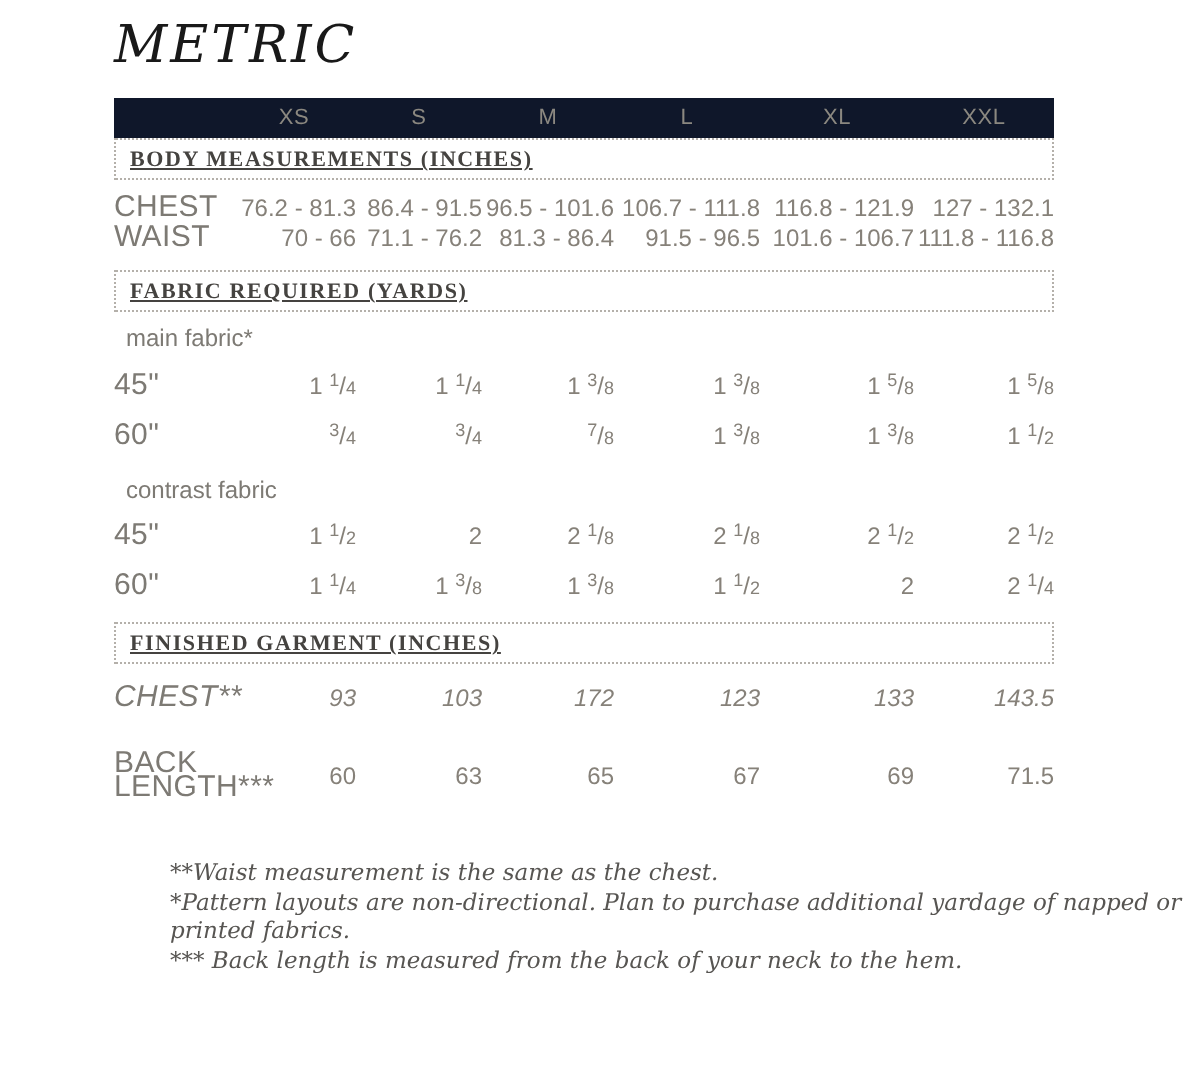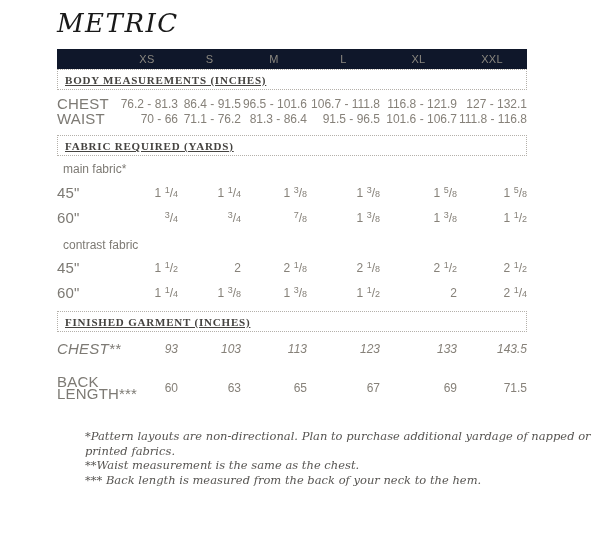--- a/index.html
+++ b/index.html
@@ -191,36 +191,36 @@
       <div class="cell">2</div>
       <div class="cell">2 <span class="fnum">1</span>/<span class="fden">4</span></div>
     </div>
 
     <div class="section-box mt11">FINISHED GARMENT (INCHES)</div>
 
     <div class="grid-row finished-chest-row">
       <div class="row-label">CHEST**</div>
       <div class="cell">93</div>
       <div class="cell">103</div>
-      <div class="cell">113</div>
+      <div class="cell">172</div>
       <div class="cell">123</div>
       <div class="cell">133</div>
       <div class="cell">143.5</div>
     </div>
     <div class="grid-row finished-back-row">
       <div class="row-label">BACK LENGTH***</div>
       <div class="cell">60</div>
       <div class="cell">63</div>
       <div class="cell">65</div>
       <div class="cell">67</div>
       <div class="cell">69</div>
       <div class="cell">71.5</div>
     </div>
 
   </div>
 
   <div class="footnotes">
+    <div>**Waist measurement is the same as the chest.</div>
     <div>*Pattern layouts are non-directional. Plan to purchase additional yardage of napped or printed fabrics.</div>
-    <div>**Waist measurement is the same as the chest.</div>
     <div>*** Back length is measured from the back of your neck to the hem.</div>
   </div>
 
 </div>
 
 </body></html>

